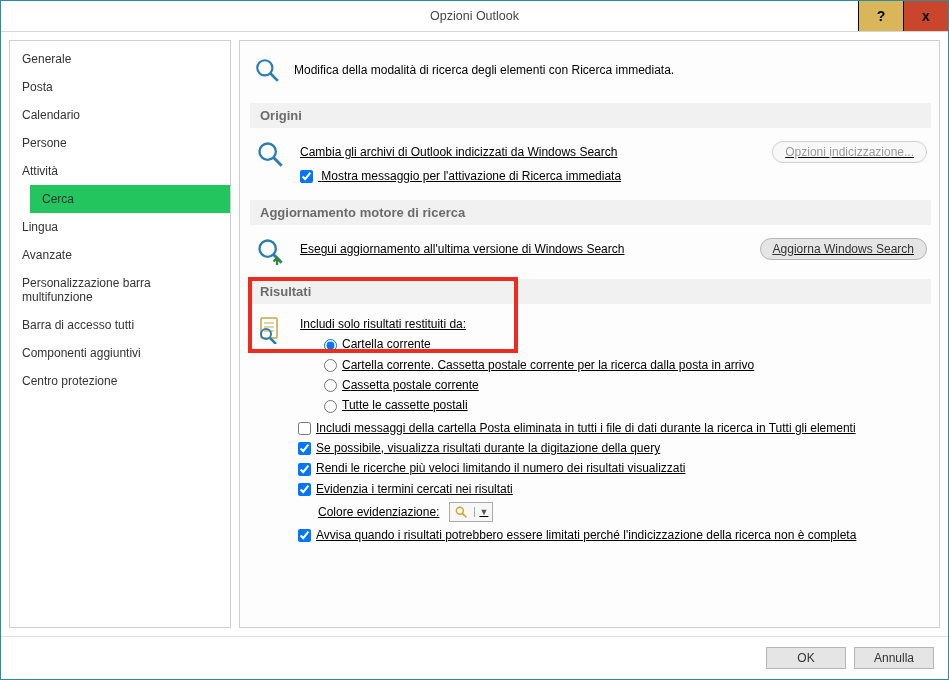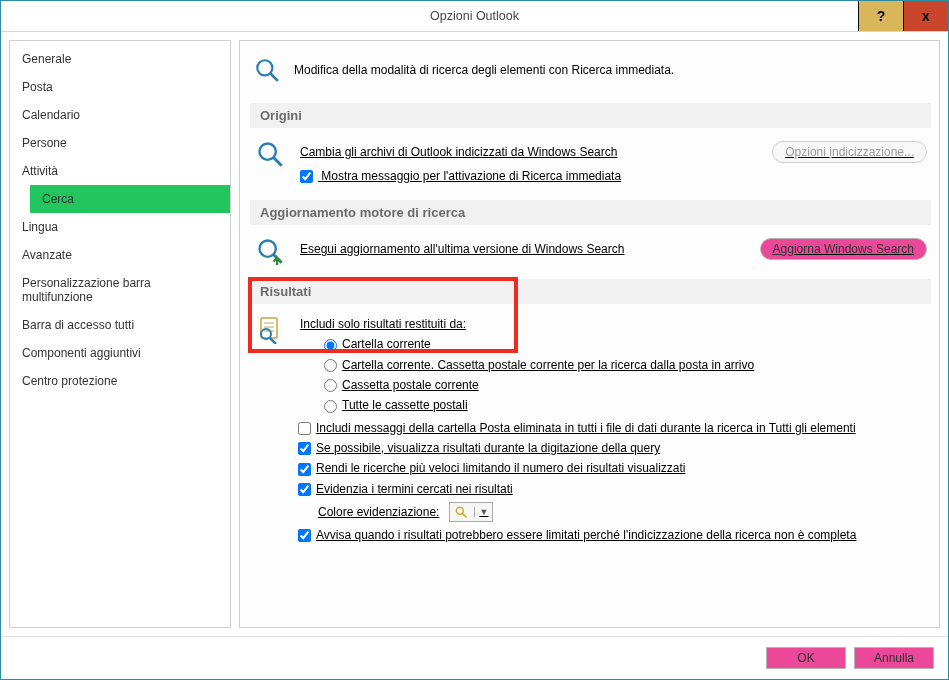--- a/index.html
+++ b/index.html
@@ -113,21 +113,21 @@
   }
   .row {
     display: flex;
     align-items: center;
     gap: 6px;
     padding: 3px 0;
     text-decoration: underline;
   }
   .row .right { margin-left: auto; border-radius: 11px; }
   .btn {
-    background: #ec4899;
+    background: #e5e5e5;
     border: 1px solid #b5b5b5;
     padding: 3px 12px;
     font-size: 12px;
     color: #333;
     font-family: inherit;
     cursor: pointer;
   }
   .btn.disabled {
     color: #9a9a9a;
     border-color: #d0d0d0;

